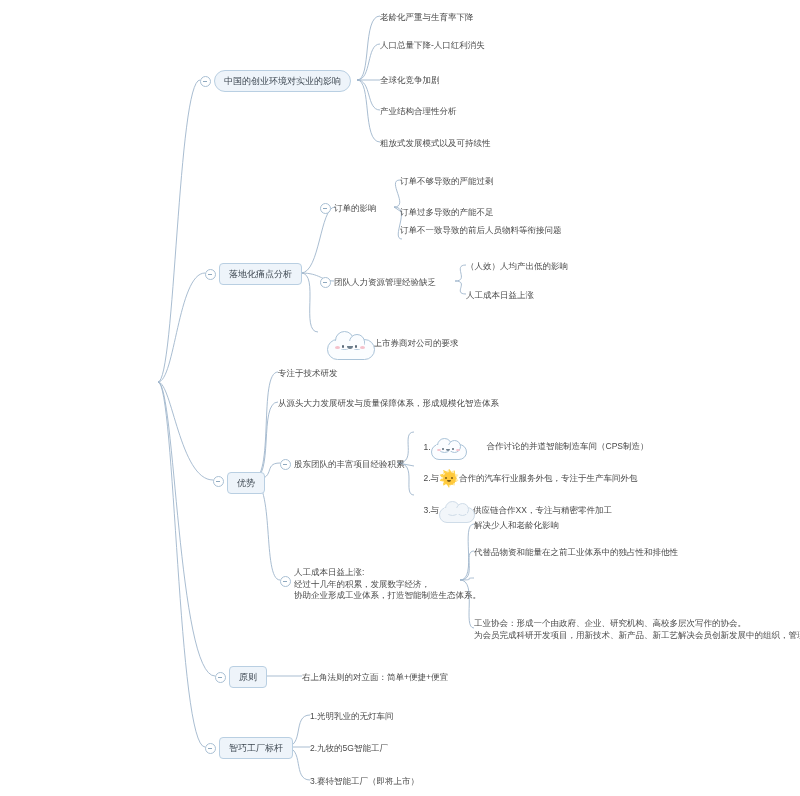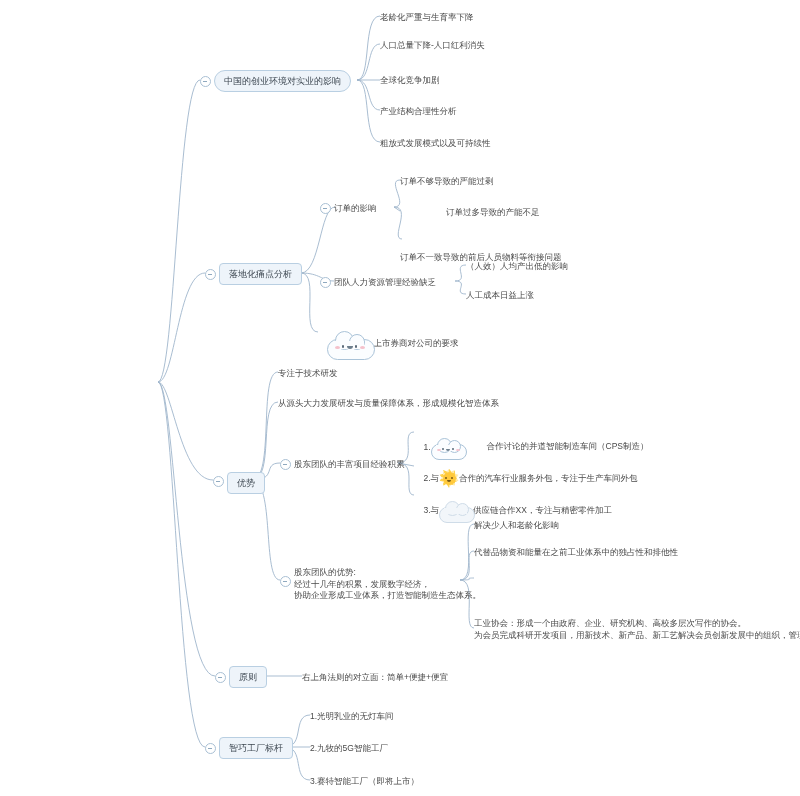--- a/index.html
+++ b/index.html
@@ -233,22 +233,22 @@
   <div class="node plain" style="left:380px;top:106px;">产业结构合理性分析</div>
   <div class="node plain" style="left:380px;top:138px;">粗放式发展模式以及可持续性</div>
 
   <div class="toggle" style="left:205px;top:269px;"></div>
   <div class="node box" style="left:219px;top:263px;">落地化痛点分析</div>
 
   <div class="toggle" style="left:320px;top:203px;"></div>
   <div class="node plain" style="left:334px;top:203px;">订单的影响</div>
 
   <div class="node plain" style="left:400px;top:176px;">订单不够导致的严能过剩</div>
-  <div class="node plain" style="left:400px;top:207px;margin-left:46px;">订单过多导致的产能不足</div>
-  <div class="node plain" style="left:400px;top:252px;text-align:right;">订单不一致导致的前后人员物料等衔接问题</div>
+  <div class="node plain" style="left:400px;top:207px;">订单过多导致的产能不足</div>
+  <div class="node plain" style="left:400px;top:225px;text-align:right;">订单不一致导致的前后人员物料等衔接问题</div>
 
   <div class="toggle" style="left:320px;top:277px;"></div>
   <div class="node plain" style="left:334px;top:277px;">团队人力资源管理经验缺乏</div>
 
   <div class="node plain" style="left:466px;top:261px;">（人效）人均产出低的影响</div>
   <div class="node plain" style="left:466px;top:290px;">人工成本日益上涨</div>
 
   <div class="node plain" style="left:318px;top:318px;">
     <span class="cloud"><span class="body"></span><span class="p1"></span><span class="p2"></span><span class="mask"></span><span class="blush l"></span><span class="blush r"></span><span class="eye l"></span><span class="eye r"></span><span class="mouth"></span></span><span style="vertical-align:middle;">上市券商对公司的要求</span>
   </div>
@@ -268,21 +268,21 @@
 
   <div class="node plain" style="left:414px;top:457px;">
     <span>2.与</span><span class="sun"><span class="rays"></span><span class="face"></span><span class="e l"></span><span class="e r"></span><span class="m"></span></span><span style="vertical-align:middle;">合作的汽车行业服务外包，专注于生产车间外包</span>
   </div>
 
   <div class="node plain" style="left:414px;top:488px;">
     <span>3.与</span><span class="cloud small pale"><span class="body"></span><span class="p1"></span><span class="p2"></span><span class="mask"></span></span><span style="vertical-align:middle;">供应链合作XX，专注与精密零件加工</span>
   </div>
 
   <div class="toggle" style="left:280px;top:576px;"></div>
-  <div class="node plain" style="left:294px;top:567px;">股东团队的优势:
+  <div class="node plain" style="left:294px;top:567px;">人工成本日益上涨:
 经过十几年的积累，发展数字经济，
 协助企业形成工业体系，打造智能制造生态体系。</div>
 
   <div class="node plain" style="left:474px;top:520px;">解决少人和老龄化影响</div>
   <div class="node plain" style="left:474px;top:547px;">代替品物资和能量在之前工业体系中的独占性和排他性</div>
   <div class="node plain" style="left:474px;top:618px;">工业协会：形成一个由政府、企业、研究机构、高校多层次写作的协会。
 为会员完成科研开发项目，用新技术、新产品、新工艺解决会员创新发展中的组织，管理问题。</div>
 
   <div class="toggle" style="left:215px;top:672px;"></div>
   <div class="node box" style="left:229px;top:666px;">原则</div>

